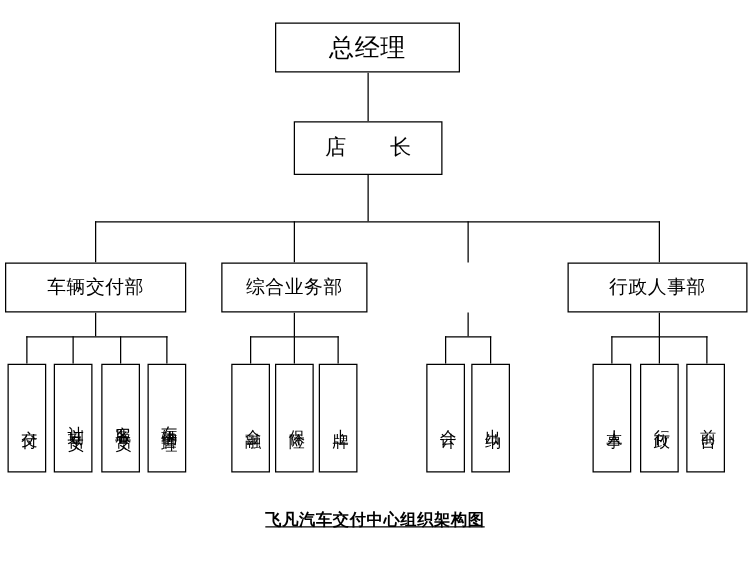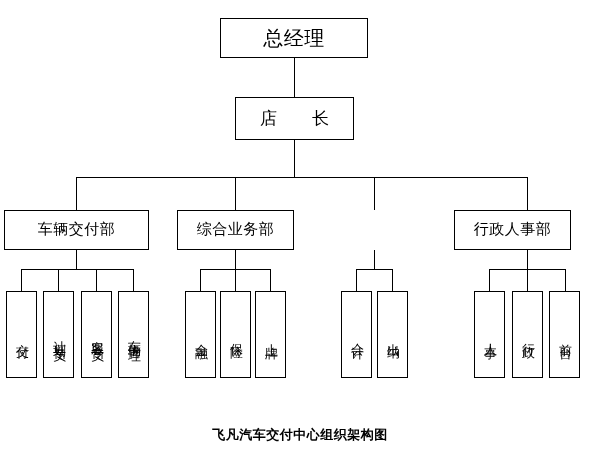--- a/index.html
+++ b/index.html
@@ -96,21 +96,21 @@
   <div class="line vline" style="left:235px; top:177px; height:33px;"></div>
   <div class="line vline" style="left:374px; top:177px; height:33px;"></div>
   <div class="line vline" style="left:527px; top:177px; height:33px;"></div>
 
   <div class="node node-l2" style="left:4px; top:210px; width:145px; height:40px;">
     <span>车辆交付部</span>
   </div>
   <div class="node node-l2" style="left:177px; top:210px; width:117px; height:40px;">
     <span>综合业务部</span>
   </div>
-  <div class="node node-l2" style="left:454px; top:210px; width:117px; height:40px;">
+  <div class="node node-l2" style="left:454px; top:210px; width:144px; height:40px;">
     <span>行政人事部</span>
   </div>
 
   <div class="line vline" style="left:76px; top:250px; width:1px; height:19px;"></div>
   <div class="line hline" style="left:21px; top:269px; width:113px;"></div>
   <div class="line vline" style="left:21px; top:269px; height:22px;"></div>
   <div class="line vline" style="left:58px; top:269px; height:22px;"></div>
   <div class="line vline" style="left:96px; top:269px; height:22px;"></div>
   <div class="line vline" style="left:133px; top:269px; height:22px;"></div>
 
@@ -164,15 +164,15 @@
   <div class="node node-leaf" style="left:474px; top:291px; width:31px; height:87px;">
     <span class="leaf-text">人事</span>
   </div>
   <div class="node node-leaf" style="left:512px; top:291px; width:31px; height:87px;">
     <span class="leaf-text">行政</span>
   </div>
   <div class="node node-leaf" style="left:549px; top:291px; width:31px; height:87px;">
     <span class="leaf-text">前台</span>
   </div>
 
-  <div class="caption" style="top:426px;">飞凡汽车交付中心组织架构图</div>
+  <div class="caption" style="top:407px;text-decoration:underline;">飞凡汽车交付中心组织架构图</div>
 
 </div>
 
 </body></html>

